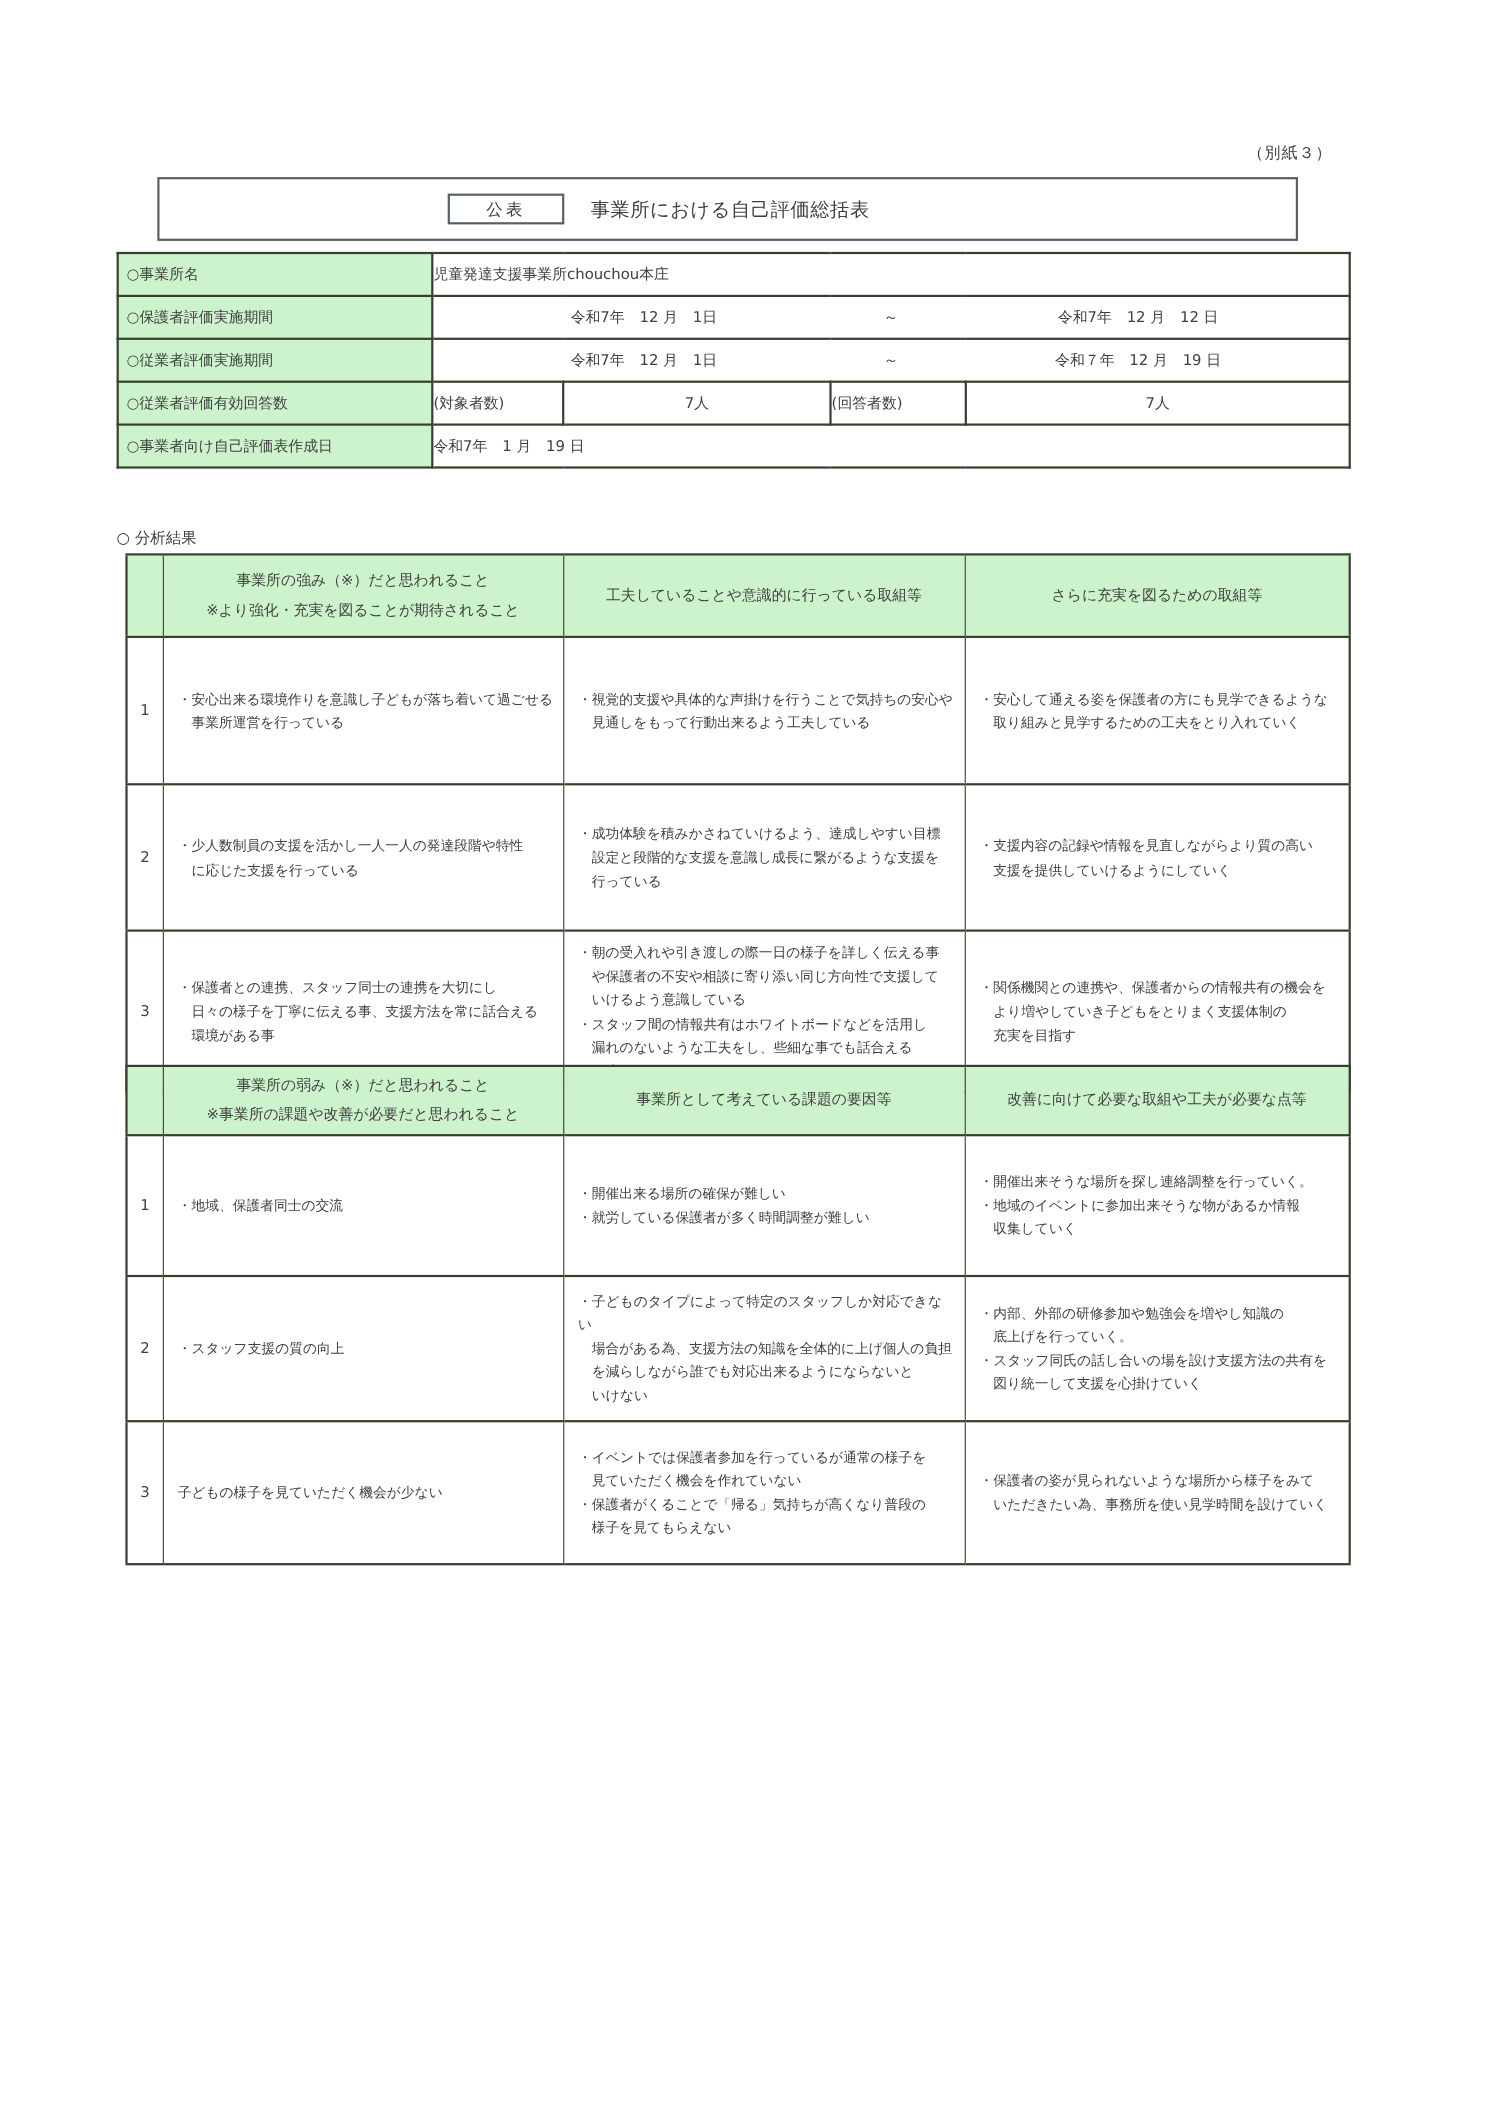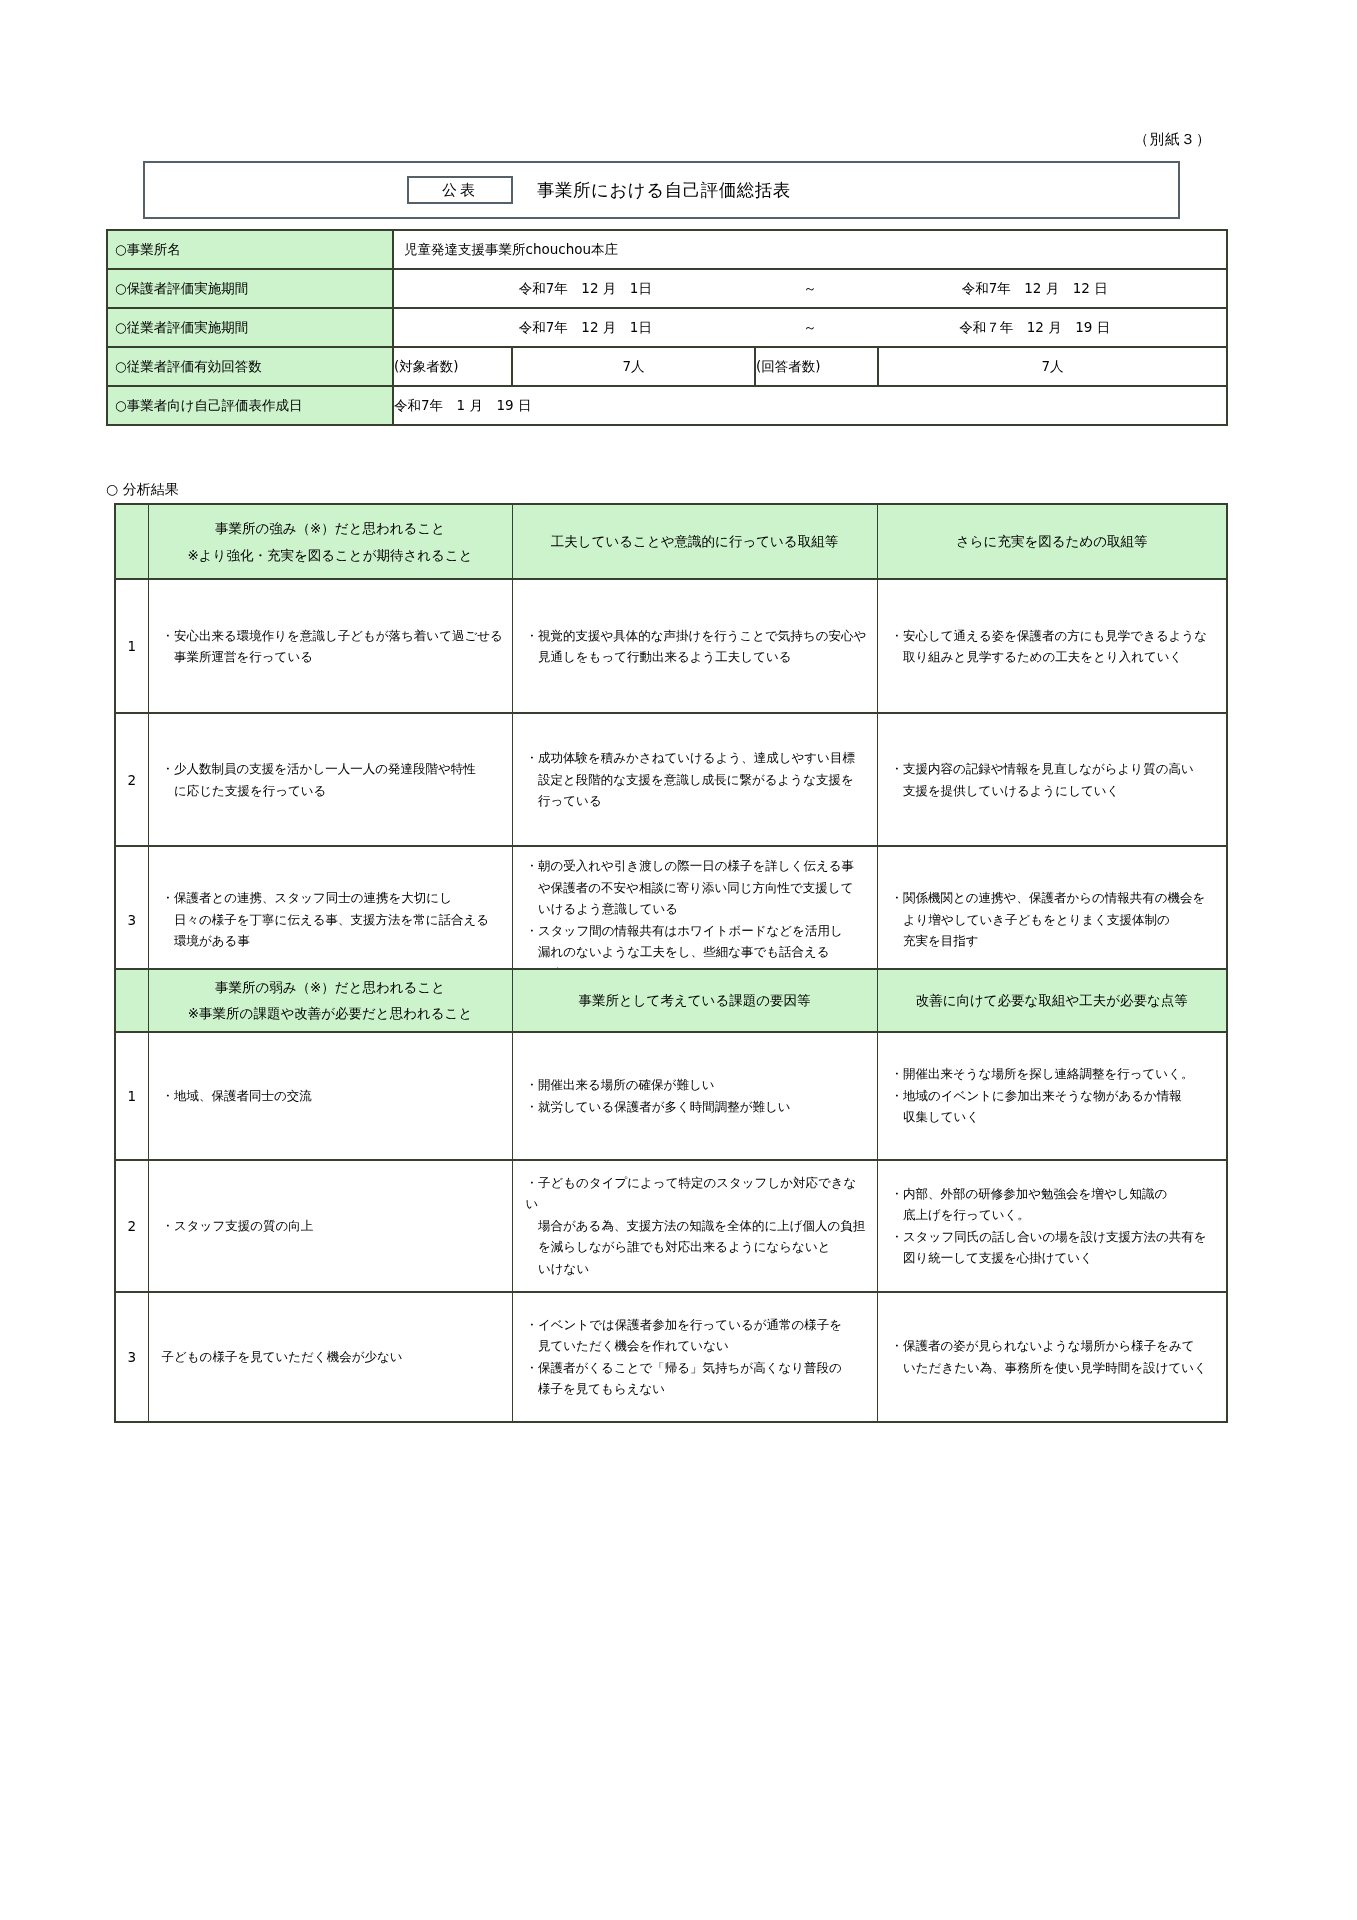--- a/index.html
+++ b/index.html
@@ -1,18 +1,18 @@
 <!DOCTYPE html>
 <html><head>
 <meta charset="utf-8">
 <style>
   html,body { margin:0; padding:0; background:#ffffff; }
   .sheet {
     position:relative; width:1357px; height:1920px; background:#ffffff;
-    font-family:"DejaVu Sans","Liberation Sans",sans-serif; color:#000000;
+    font-family:"DejaVu Sans","Liberation Sans",sans-serif; color:#404040;
     overflow:hidden;
   }
   .annotation {
     position:absolute; top:130px; left:1134px; font-size:14.5px; letter-spacing:1px;
   }
   
   .header-box {
     position:absolute; top:161px; left:143px; width:1037px; height:58px;
     border:2px solid #566069; box-sizing:border-box;
     display:flex; align-items:center; background:#fff;
@@ -27,21 +27,21 @@
   
   .info-table {
     position:absolute; top:229px; left:106px;
     border-collapse:collapse; table-layout:fixed; width:1120px;
   }
   .info-table td {
     border:2px solid #37402f; box-sizing:border-box; height:39px;
     font-size:13.5px; padding:0; vertical-align:middle;
   }
   .info-table .label-cell { background:#cdf3cd; padding-left:7px; }
-  .info-table .value-cell { padding-left:10px; }
+  .info-table .value-cell { }
   .period-wrap { display:flex; width:100%; align-items:center; }
   .period-wrap .p-start { width:46%; text-align:center; }
   .period-wrap .p-tilde { width:8%;  text-align:center; }
   .period-wrap .p-end   { width:46%; text-align:center; }
   .count-label-cell { padding-left:8px; }
   .count-value-cell { text-align:center; }
   .date-cell { padding-left:96px; }
 
   
   .analysis-label { position:absolute; top:481px; left:106px; font-size:14px; }

